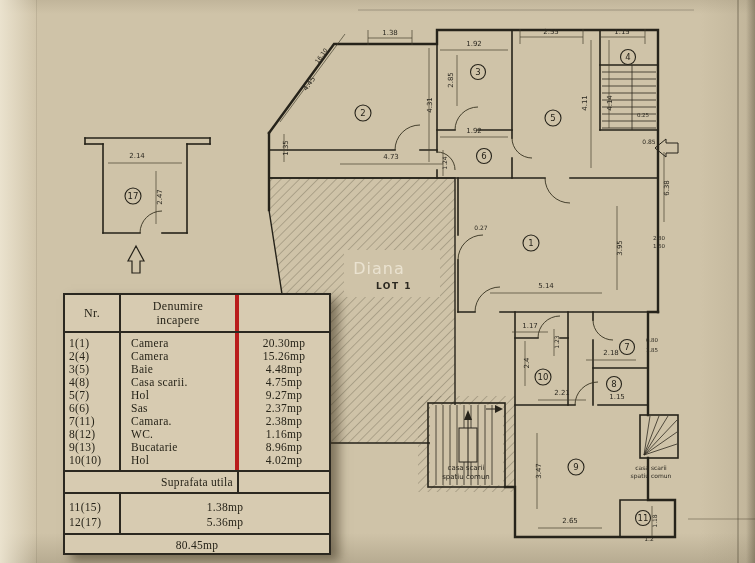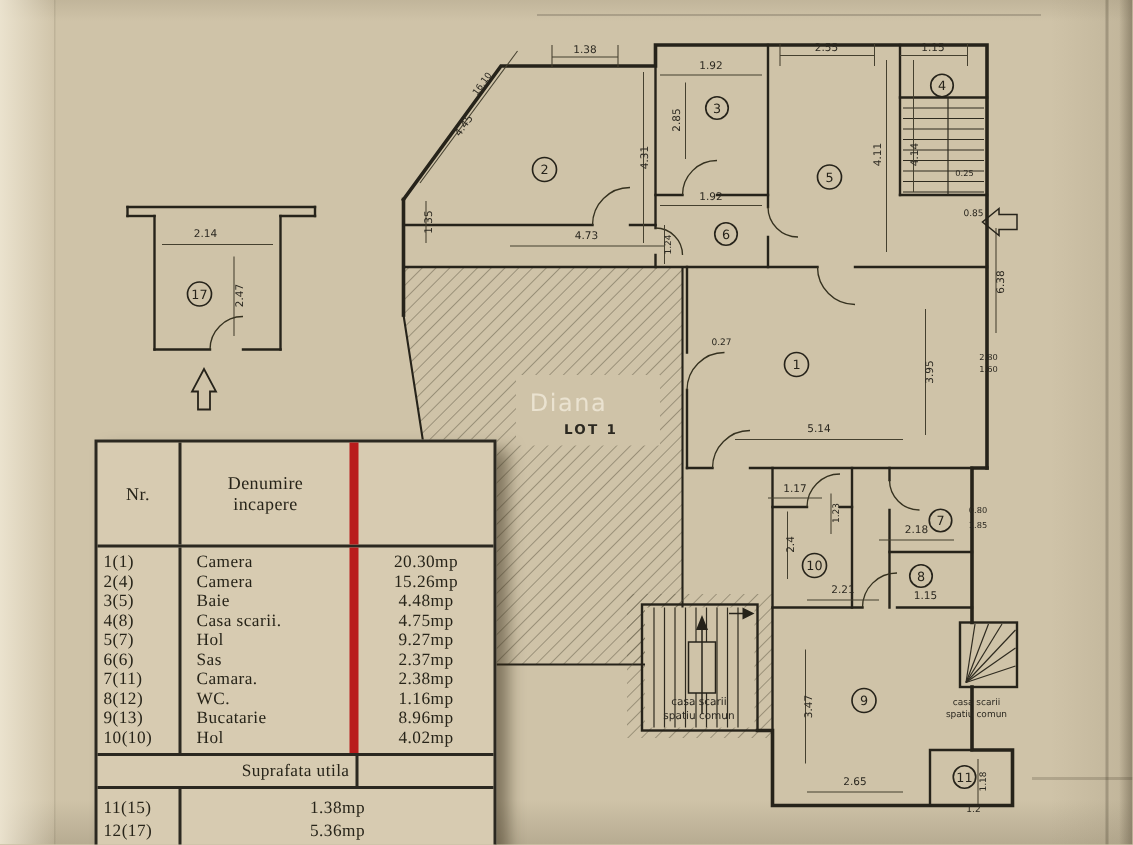--- a/index.html
+++ b/index.html
@@ -33,23 +33,23 @@
   .lot{font-family:"DejaVu Sans",sans-serif;font-size:9px;font-weight:bold;fill:#2b2820;letter-spacing:1.5px;text-anchor:middle}
 
   
   .areas-table{position:absolute;left:63px;top:293px;width:268px;background:#d7cbb1;
     border:2px solid #2b2820;box-shadow:8px 6px 10px rgba(50,40,20,.5);
     font-family:"Liberation Serif",serif;color:#272419;font-size:11.5px;letter-spacing:.3px}
   .tr{display:flex;border-bottom:2px solid #2b2820}
   .tr:last-child{border-bottom:none}
   .td{padding:2px 4px}
   .c-nr{width:56px;border-right:2px solid #2b2820;text-align:left}
-  .c-name{width:118px;border-right:6px solid #b91c1c;padding-left:10px;text-align:left}
+  .c-name{width:118px;border-right:4px solid #b91c1c;padding-left:10px;text-align:left}
   .c-area{flex:1;text-align:center}
-  .head .td{display:flex;flex-direction:column;justify-content:center;text-align:center;font-size:12px;padding:20px 2px;line-height:14px}
+  .head .td{display:flex;flex-direction:column;justify-content:center;text-align:center;font-size:12px;padding:4px 2px;line-height:14px}
   .head .c-name{padding-left:2px}
   .block .td > div{line-height:13px}
   .block .td{padding-top:4px;padding-bottom:3px}
   .extras .td > div{line-height:15px}
   .extras .td{padding-top:6px;padding-bottom:3px}
   .span2{width:174px;border-right:2px solid #2b2820;padding:4px 4px 4px 16px;text-align:right}
   .sumrow .c-area{padding-top:4px}
 </style>
 </head>
 <body>

